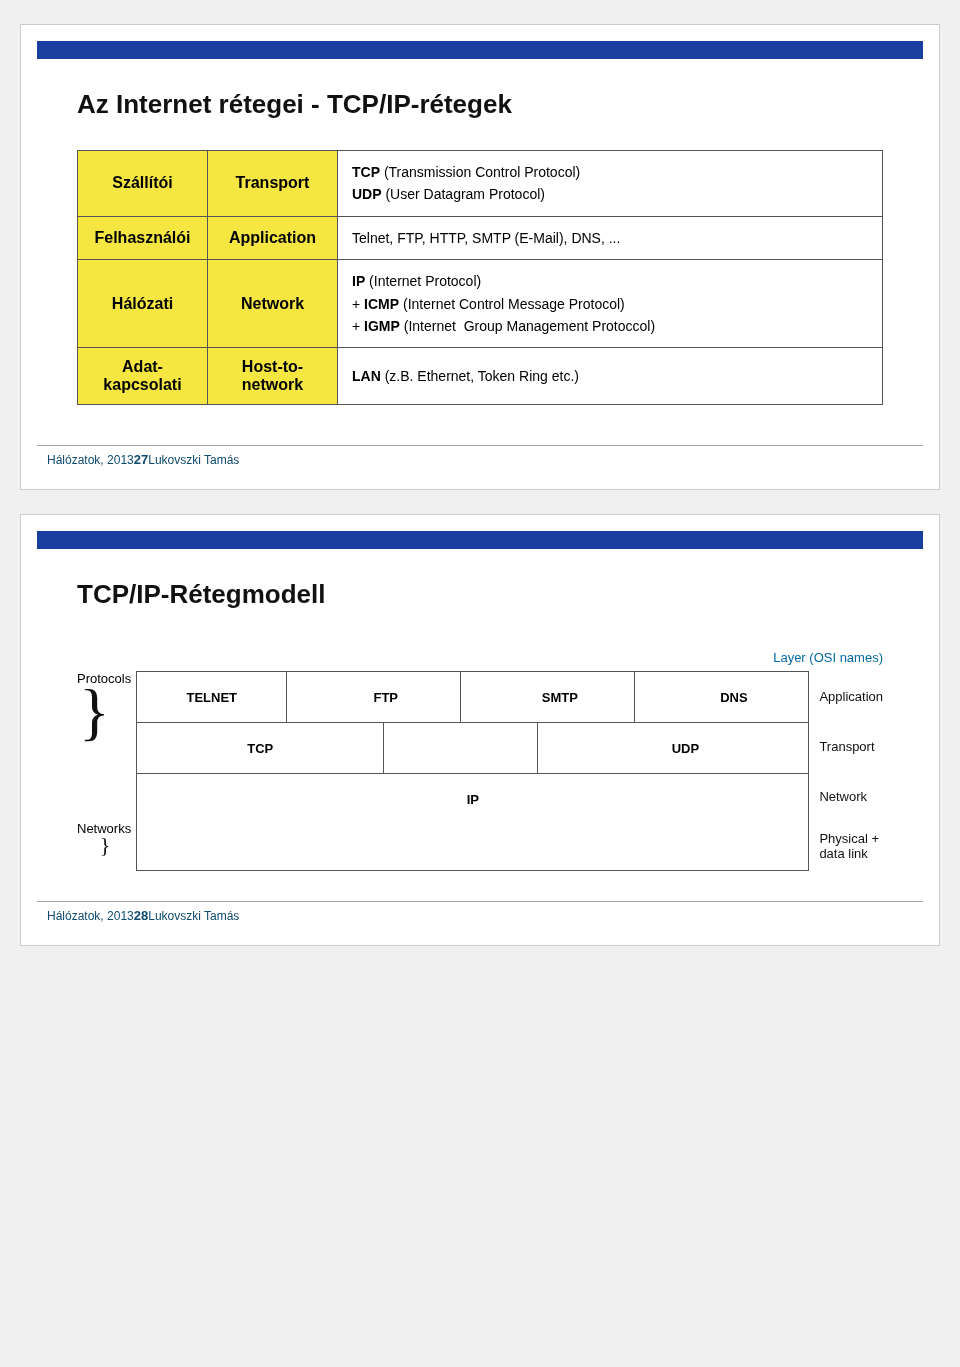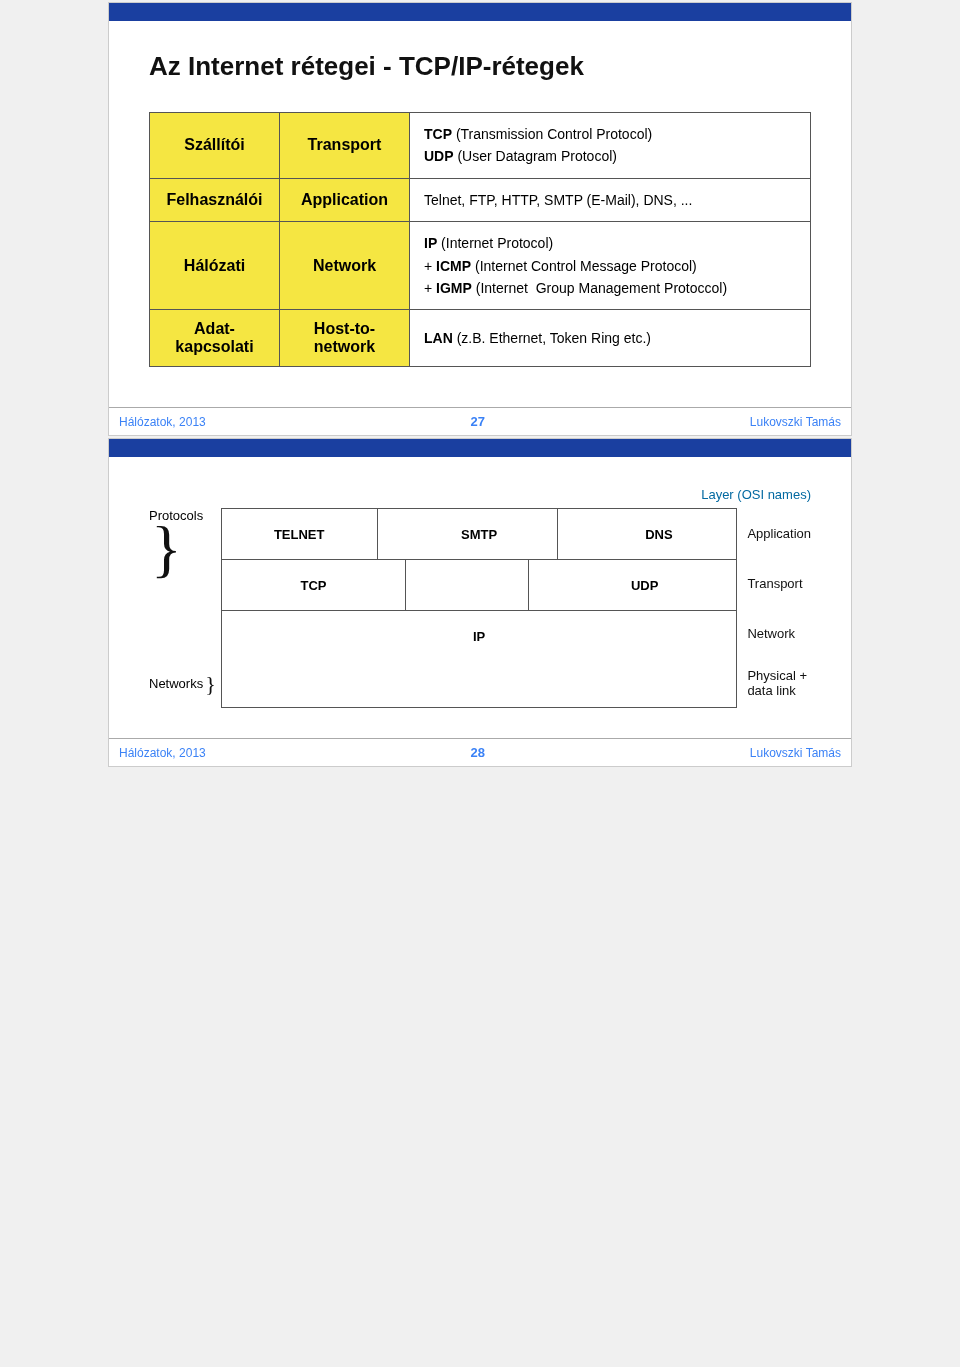--- a/index.html
+++ b/index.html
@@ -4,24 +4,24 @@
   <style>
     * { margin: 0; padding: 0; box-sizing: border-box; }
     body {
       background: #f0f0f0;
       font-family: Arial, Helvetica, sans-serif;
       width: 960px;
     }
 
     .slide {
       background: white;
-      width: 744px;
-      margin: 2px auto;
+      width: 920px;
+      margin: 24px auto;
       border: 1px solid #ccc;
-      padding: 0;
+      padding: 16px;
       position: relative;
     }
 
     .slide-header-bar {
       background: #1a3fa0;
       height: 18px;
       width: 100%;
     }
 
     .slide-content {
@@ -70,26 +70,26 @@
       font-size: 14px;
       line-height: 1.6;
     }
 
     .col-protocols strong {
       font-weight: bold;
     }
 
     .slide-footer {
       display: flex;
-      justify-content: space-between;
+      justify-content: flex-start;
       align-items: center;
       padding: 6px 10px;
       border-top: 1px solid #aaa;
       font-size: 12px;
-      color: #3b82f6;
+      color: #0c4a6e;
     }
 
     .slide-footer-center {
       font-size: 13px;
       font-weight: bold;
     }
 
     
     .slide2-content {
       padding: 30px 40px 30px 40px;
@@ -231,46 +231,48 @@
   <div class="slide-footer">
     <span>Hálózatok, 2013</span>
     <span class="slide-footer-center">27</span>
     <span>Lukovszki Tamás</span>
   </div>
 </div>
 
 <div class="slide">
   <div class="slide-header-bar"></div>
   <div class="slide2-content">
+    <div class="slide2-title">TCP/IP-Rétegmodell</div>
 
     <div class="diagram-container">
 
       <div class="legend-row">
         <span>Layer (OSI names)</span>
       </div>
 
       <div class="diagram-body">
 
         <div style="display:flex; flex-direction:column; justify-content:space-between; margin-right:5px;">
 
           <div style="display:flex; flex-direction:column; align-items:flex-start; flex:3;">
             <span style="font-size:13px; writing-mode:horizontal-tb;">Protocols</span>
             <span style="font-size:64px; line-height:0.8; margin-left:2px; font-family:'Times New Roman', serif; color:#111;">}</span>
           </div>
 
-          <div style="display:flex; flex-direction:row; align-items:center; flex:1;">
+          <div style="display:flex; flex-direction:column; align-items:center; flex:1;">
             <span style="font-size:13px;">Networks</span>
             <span style="font-size:22px; line-height:0.8; margin-left:2px; font-family:'Times New Roman', serif; color:#111;">}</span>
           </div>
         </div>
 
         <div class="grid-area" style="flex:1;">
 
           <div class="grid-row">
             <div class="grid-cell">TELNET</div>
+            <div class="grid-cell">FTP</div>
             <div class="grid-cell">SMTP</div>
             <div class="grid-cell">DNS</div>
           </div>
 
           <div class="grid-row">
             <div class="grid-cell wide">TCP</div>
             <div class="grid-cell" style="flex:1;"></div>
             <div class="grid-cell wide">UDP</div>
           </div>
 

